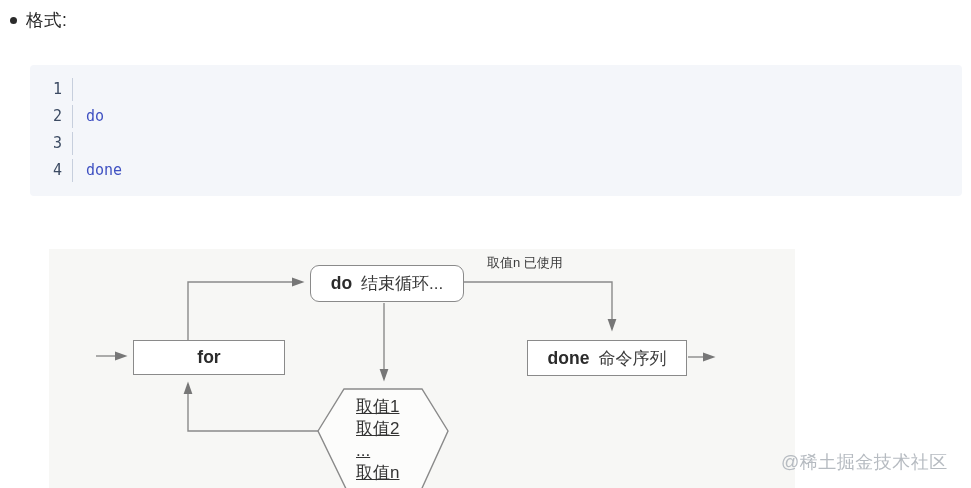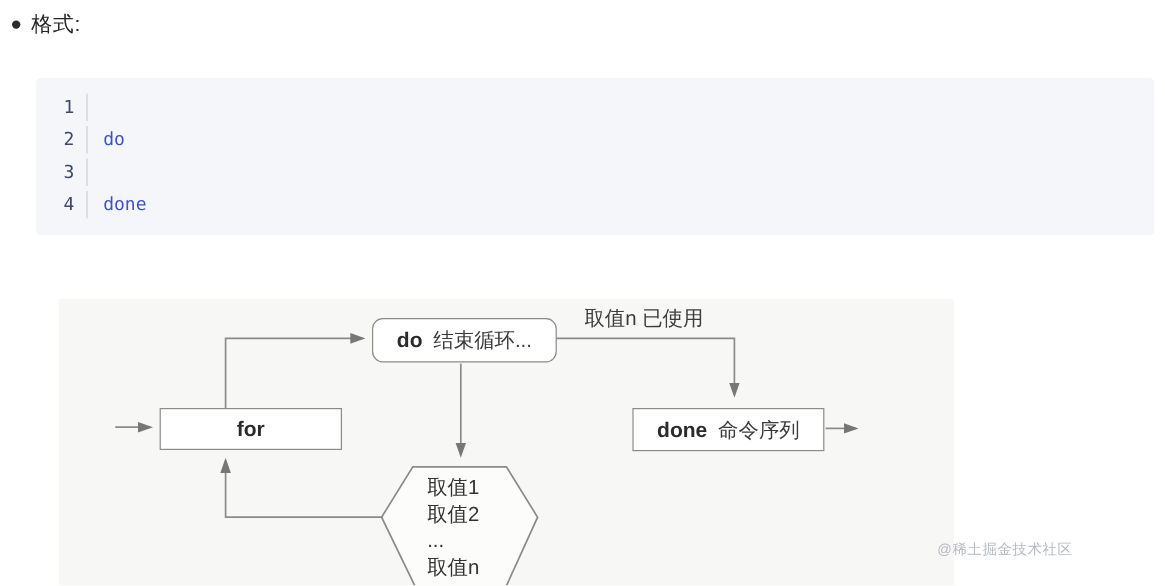--- a/index.html
+++ b/index.html
@@ -28,26 +28,26 @@
   .flow-svg { position:absolute; left:0; top:0; width:971px; height:488px; pointer-events:none; }
 
   .flow-box { position:absolute; background:#ffffff; border:1px solid #8a8a8a;
               display:flex; align-items:center; justify-content:center; gap:9px;
               font-size:17px; color:#3a3a3a; }
   .flow-box .bkw { font-weight:bold; color:#2b2b2b; font-size:17.5px; }
   .box-for  { left:133px; top:340px; width:152px; height:35px; }
   .box-do   { left:310px; top:265px; width:154px; height:37px; border-radius:9px; }
   .box-done { left:527px; top:340px; width:160px; height:36px; }
 
-  .edge-label { position:absolute; left:487px; top:254px; font-size:17px; color:#3c3c3c; }
+  .edge-label { position:absolute; left:487px; top:254px; font-size:13px; color:#3c3c3c; }
 
   .hex-text { position:absolute; left:356px; top:396px; font-size:17px; color:#333333;
-              line-height:22px; }
+              line-height:22px;text-decoration:underline; }
 
-  .watermark { position:absolute; left:781px; top:450px; font-size:12px; color:#b6bbc1;
+  .watermark { position:absolute; left:781px; top:450px; font-size:18px; color:#b6bbc1;
                letter-spacing:0.5px; }
 </style>
 </head>
 <body>
 
 <div class="page">
 
   <div class="bullet-row">
     <span class="bullet-dot"></span>
     <span class="bullet-label">格式:</span>

